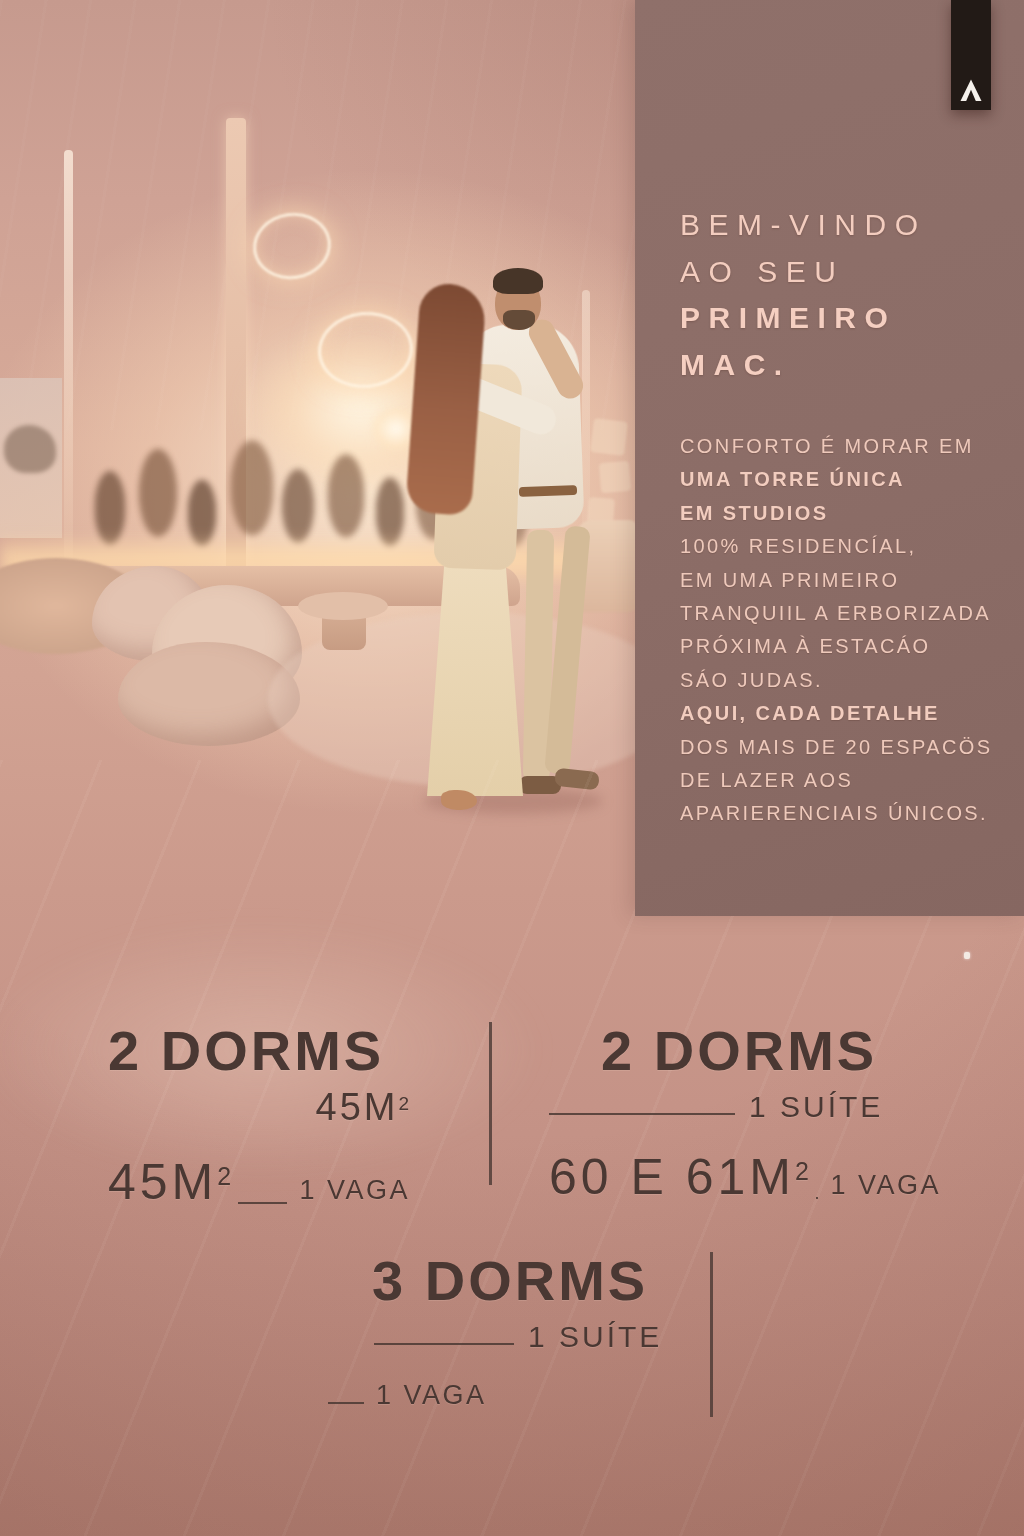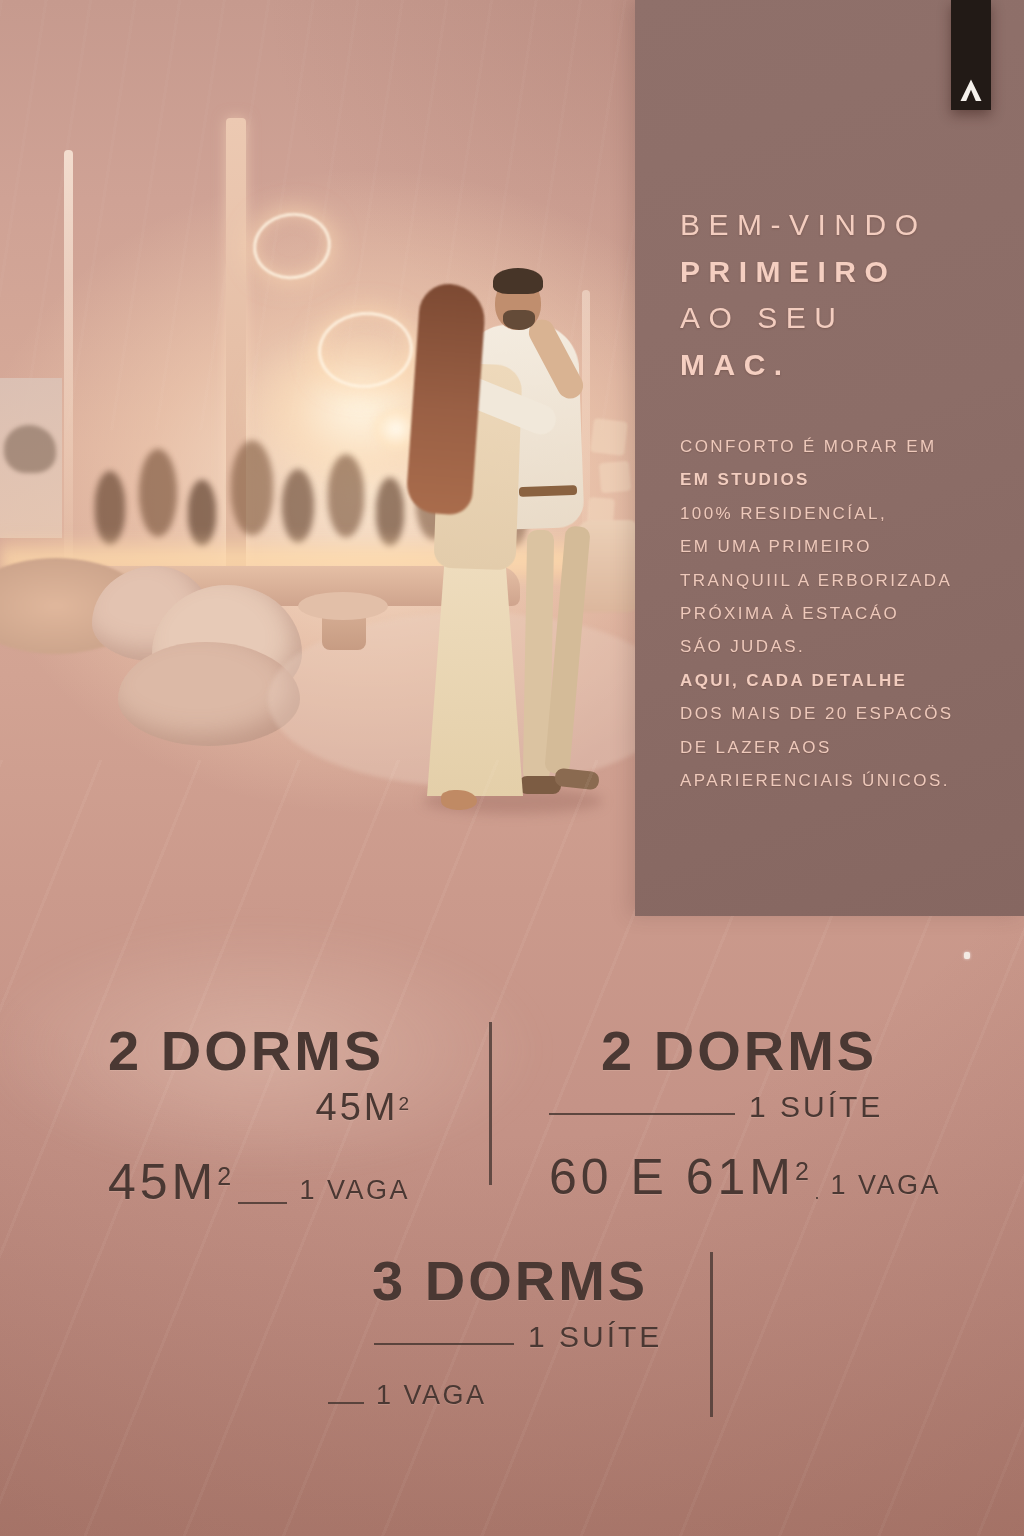--- a/index.html
+++ b/index.html
@@ -94,21 +94,21 @@
   
   .panel{left:635px; top:0; width:389px; height:916px;
     background:linear-gradient(160deg,#8f706a 0%, var(--panel) 48%, #866761 100%);
     box-shadow:-6px 0 18px rgba(90,55,48,.18);}
   .panel-inner{position:absolute; left:45px; top:0; width:330px; height:100%;}
   .heading{position:absolute; top:202px; left:0;}
   .h-line{font-size:30px; line-height:46.5px; letter-spacing:8.5px; font-weight:400;
     color:var(--heading-text); text-shadow:0 1px 2px rgba(90,55,45,.35); white-space:nowrap;}
   .h-line.bold{font-weight:700; color:#f5cfc1;}
   .pbody{position:absolute; top:430px; left:0;}
-  .b-line{font-size:17px; line-height:33.4px; letter-spacing:2.4px; font-weight:400;
+  .b-line{font-size:20px; line-height:33.4px; letter-spacing:2.4px; font-weight:400;
     color:var(--body-text); text-shadow:0 1px 1px rgba(90,55,45,.3); white-space:nowrap;}
   .b-line.bold{font-weight:700; color:#f2cdbf;}
 
   
   .logo-banner{left:951px; top:0; width:40px; height:110px; background:var(--logo-bg);
     box-shadow:0 5px 12px rgba(50,25,20,.45); display:flex; justify-content:center; align-items:flex-end; padding-bottom:8px;}
 
   
   .unit{color:var(--spec-text); text-shadow:0 1px 0 rgba(255,228,212,.15);}
   .u-title{font-size:56px; letter-spacing:3px; font-weight:700; white-space:nowrap; line-height:62px;}
@@ -187,26 +187,27 @@
     </div>
     <div class="abs sheen1"></div>
     <div class="abs sheen2"></div>
     <div class="abs vignette"></div>
   </div>
 
   <div class="abs panel">
     <div class="panel-inner">
       <div class="heading">
           <div class="h-line">BEM-VINDO</div>
+          <div class="h-line">AO SEU</div>
           <div class="h-line bold">PRIMEIRO</div>
-          <div class="h-line">AO SEU</div>
           <div class="h-line bold">MAC.</div>
         </div>
       <div class="pbody">
           <div class="b-line">CONFORTO É MORAR EM</div>
+          <div class="b-line bold">UMA TORRE ÚNICA</div>
           <div class="b-line bold">EM STUDIOS</div>
           <div class="b-line">100% RESIDENCÍAL,</div>
           <div class="b-line">EM UMA PRIMEIRO</div>
           <div class="b-line">TRANQUIIL A ERBORIZADA</div>
           <div class="b-line">PRÓXIMA À ESTACÁO</div>
           <div class="b-line">SÁO JUDAS.</div>
           <div class="b-line bold">AQUI, CADA DETALHE</div>
           <div class="b-line">DOS MAIS DE 20 ESPACÖS</div>
           <div class="b-line">DE LAZER AOS</div>
           <div class="b-line">APARIERENCIAIS ÚNICOS.</div>

